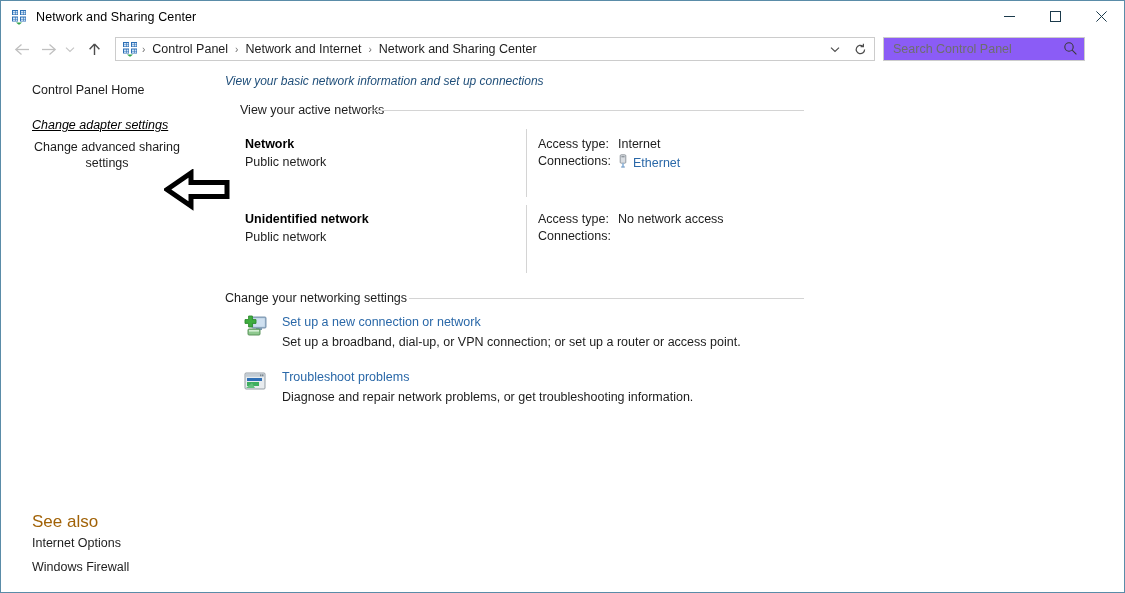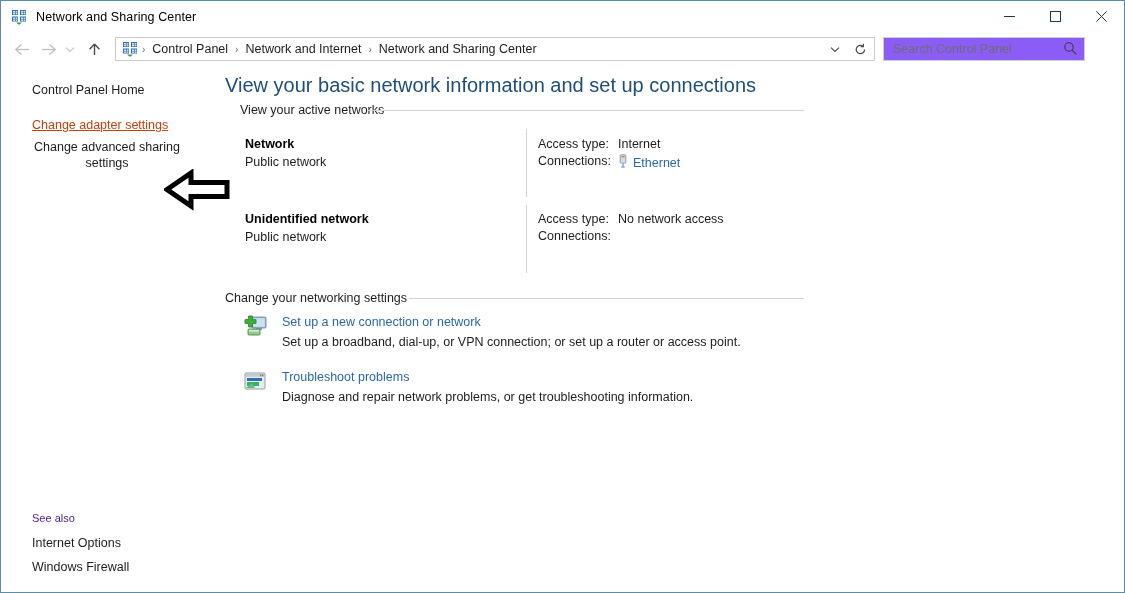--- a/index.html
+++ b/index.html
@@ -177,33 +177,34 @@
   }
   .leftlink {
     position: absolute;
     font-size: 12.5px;
     color: #1d1d1d;
     line-height: 16px;
   }
   #link-home { left: 31px; top: 16px; }
   #link-adapter {
     left: 31px; top: 51px;
-    color: #c2410c;
+    color: #000000;
     text-decoration: underline;
     cursor: pointer;
+    font-style: italic;
   }
   #link-advanced {
     left: 31px; top: 73px;
     width: 150px;
   }
   #seealso-title {
     position: absolute;
     left: 31px; top: 446px;
-    font-size: 11px;
-    color: #4c1d95;
+    font-size: 17px;
+    color: #a16207;
   }
   #link-inetopts { left: 31px; top: 469px; }
   #link-firewall { left: 31px; top: 493px; }
 
   
   #arrow-annotation {
     position: absolute;
     left: 163px;
     top: 103px;
     width: 66px;
@@ -214,23 +215,24 @@
   
   #rightpane {
     position: absolute;
     left: 215px; top: 0;
     right: 0; height: 100%;
   }
   #page-heading {
     position: absolute;
     left: 9px;
     top: 8px;
-    font-size: 20px;
+    font-size: 12px;
     color: #1f4e79;
     white-space: nowrap;
+    font-style: italic;
   }
 
   .sectionhead {
     position: absolute;
     font-size: 12.5px;
     color: #1d1d1d;
     white-space: nowrap;
   }
   .sectionrule {
     position: absolute;

